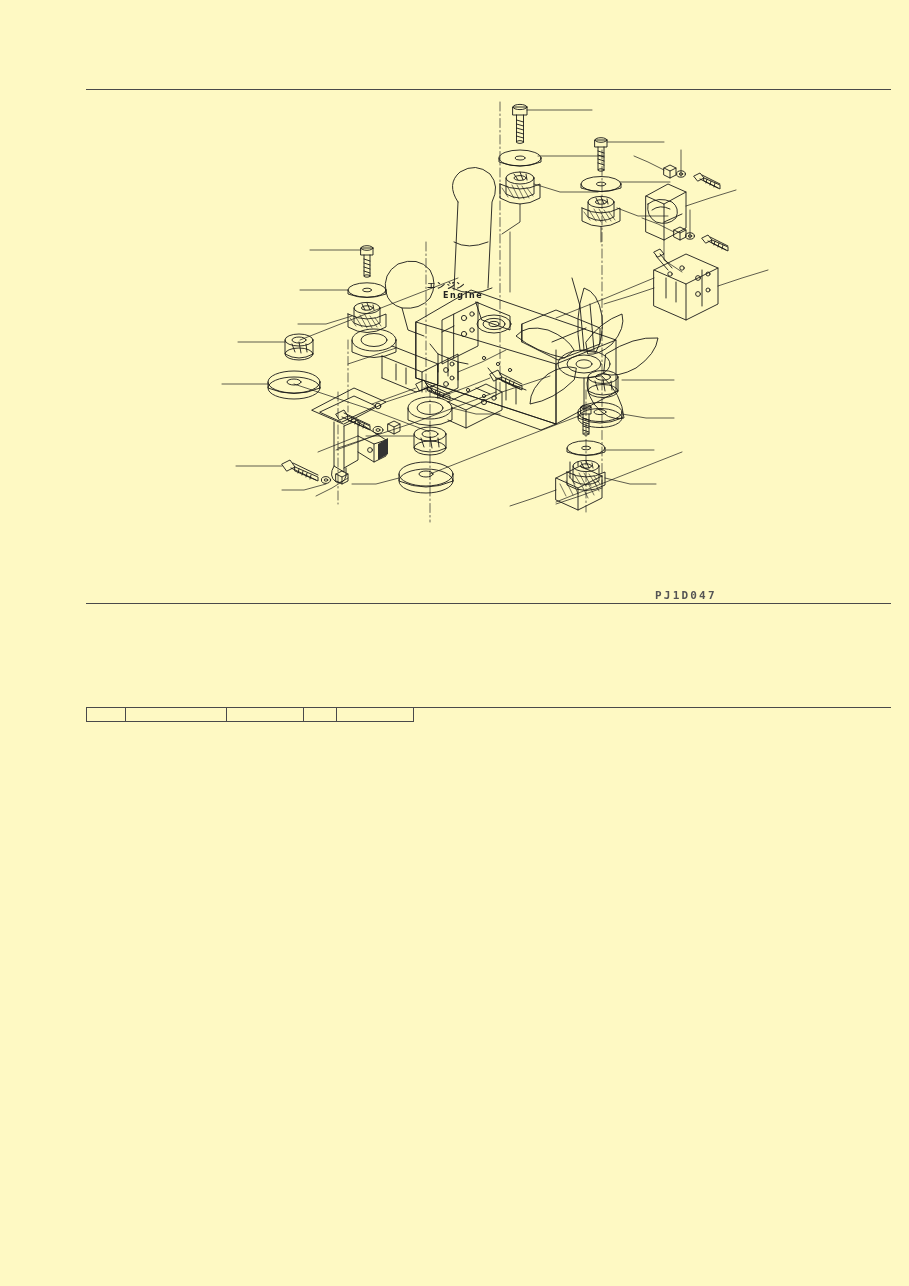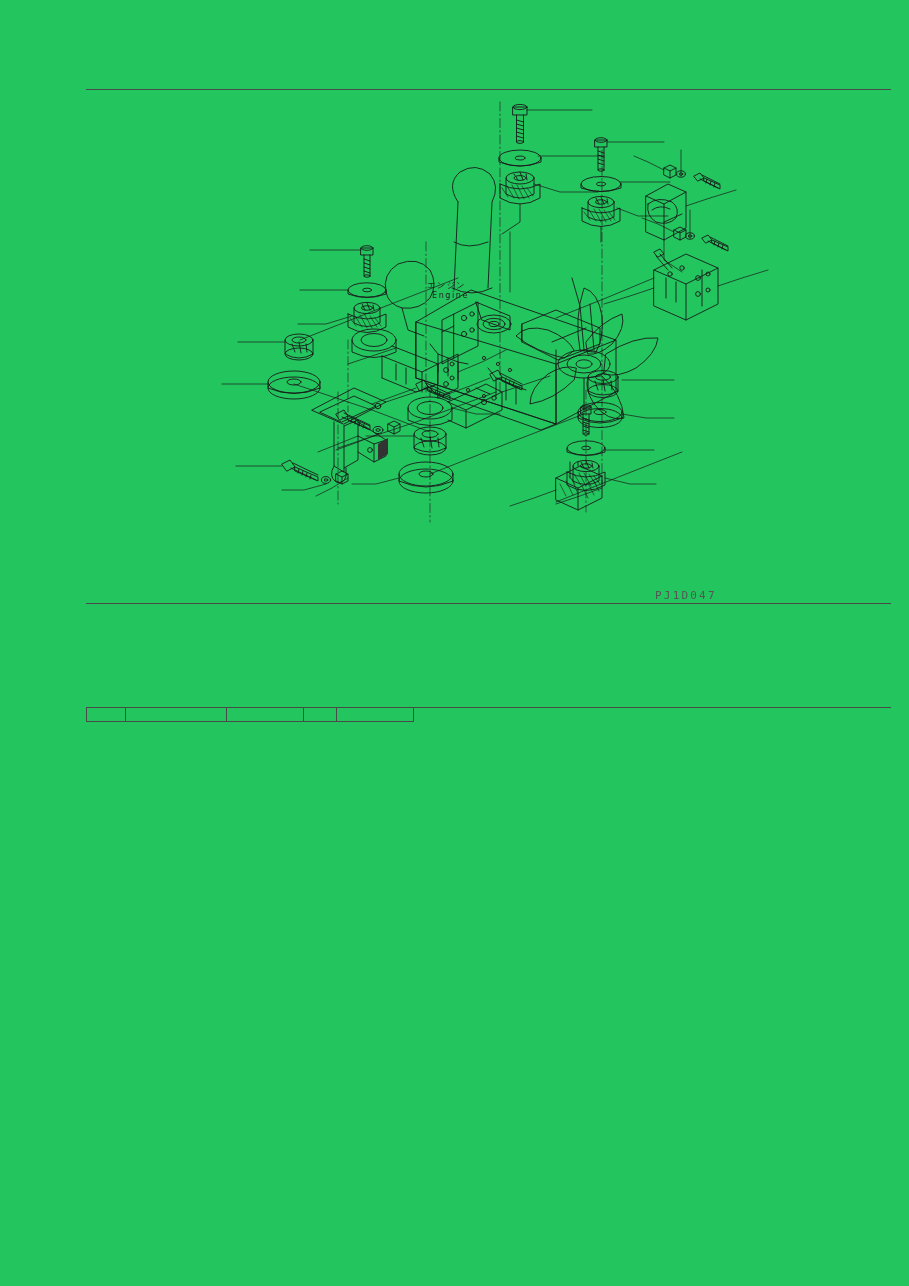--- a/index.html
+++ b/index.html
@@ -9,22 +9,23 @@
     background: #ffffff;
   }
   body {
     font-family: "Liberation Sans", sans-serif;
     color: #000000;
   }
   #page {
     position: relative;
     width: 909px;
     height: 1286px;
-    background: #22c55e;
+    background: #fef9c3;
     overflow: hidden;
+    font-weight: bold;
   }
   .rule {
     position: absolute;
     background: #4a4a4a;
     height: 1px;
   }
   #rule-top  { left: 86px; top: 89px;  width: 805px; }
   #rule-bot  { left: 86px; top: 603px; width: 805px; }
 
   #drawing-area {
@@ -90,21 +91,21 @@
     color: #222222;
     white-space: nowrap;
   }
   #label-jp {
     left: 341px;
     top: 188px;
     font-size: 8.5px;
     letter-spacing: 1px;
   }
   #label-en {
-    left: 346px;
+    left: 357px;
     top: 199px;
     font-size: 8px;
     letter-spacing: 1.6px;
   }
 </style>
 </head>
 <body>
 
 <div id="page">
 

